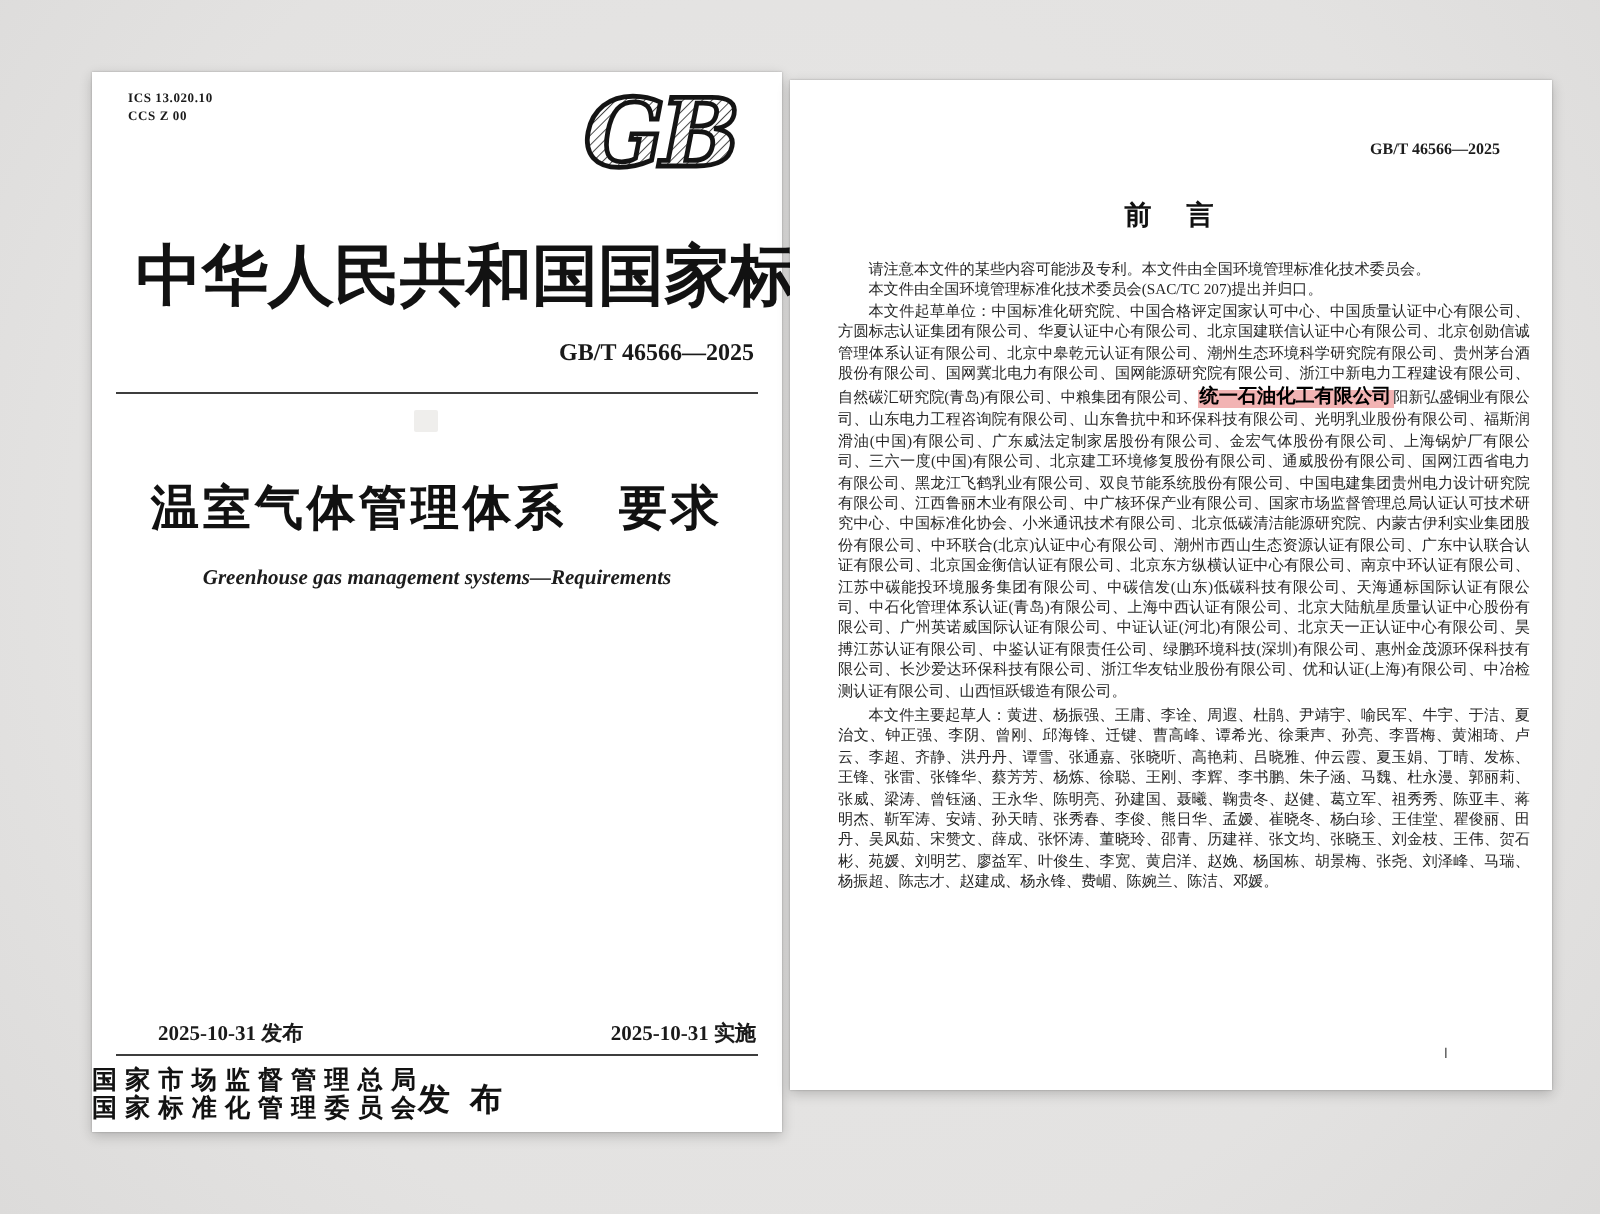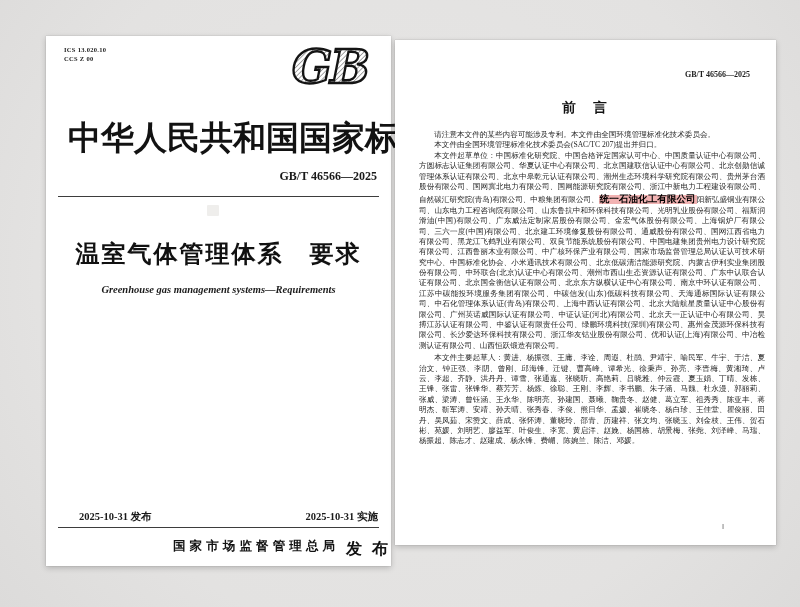--- a/index.html
+++ b/index.html
@@ -33,21 +33,21 @@
   .rule-top{top:160px;}
   .stamp{position:absolute;left:161px;top:169px;width:12px;height:11px;background:#efeeec;border-radius:1px;}
   .title-cn{position:absolute;top:202px;left:0;right:0;margin:0;text-align:center;
        font-size:24px;font-weight:bold;letter-spacing:2px;color:#111;}
   .title-en{position:absolute;top:248px;left:0;right:0;text-align:center;
        font-size:10.5px;font-weight:bold;color:#1c1c1c;font-style:italic;}
   .dates{position:absolute;top:474px;left:13px;right:13px;display:flex;
        justify-content:space-between;font-size:10.5px;font-weight:bold;color:var(--ink);margin-left:20px;}
   .rule-bottom{top:491px;}
   .publisher{position:absolute;top:498px;left:0;right:0;display:flex;
-       justify-content:flex-end;align-items:center;gap:11px;font-weight:bold;color:#121212;}
+       justify-content:flex-start;align-items:center;gap:1px;font-weight:bold;color:#121212;}
   .pub-lines{width:162px;font-size:12.5px;line-height:1.08;
        text-align:justify;text-align-last:justify;}
   .pub-label{font-size:16px;letter-spacing:3px;margin-top:5px;white-space:nowrap;}
 
   
   .fw-header{position:absolute;top:30px;right:26px;font-size:8px;font-weight:bold;color:#1d1d1d;}
   .fw-title{position:absolute;top:59px;left:0;right:0;margin:0;text-align:center;
        font-size:13.5px;font-weight:bold;letter-spacing:2px;color:#111;}
   .fw-body{position:absolute;top:90px;left:24px;right:11px;
        font-size:7.6px;line-height:1.37;color:#272727;text-align:justify;}
@@ -89,20 +89,21 @@
 
     <div class="dates">
       <span>2025-10-31 发布</span>
       <span>2025-10-31 实施</span>
     </div>
     <hr class="rule rule-bottom">
 
     <div class="publisher">
       <div class="pub-lines">
         <div>国家市场监督管理总局</div>
+        <div>国家标准化管理委员会</div>
       </div>
       <div class="pub-label">发 布</div>
     </div>
   </section>
 
   <section class="page foreword">
     <div class="fw-header">GB/T 46566—2025</div>
     <h2 class="fw-title">前　言</h2>
 
     <div class="fw-body">

